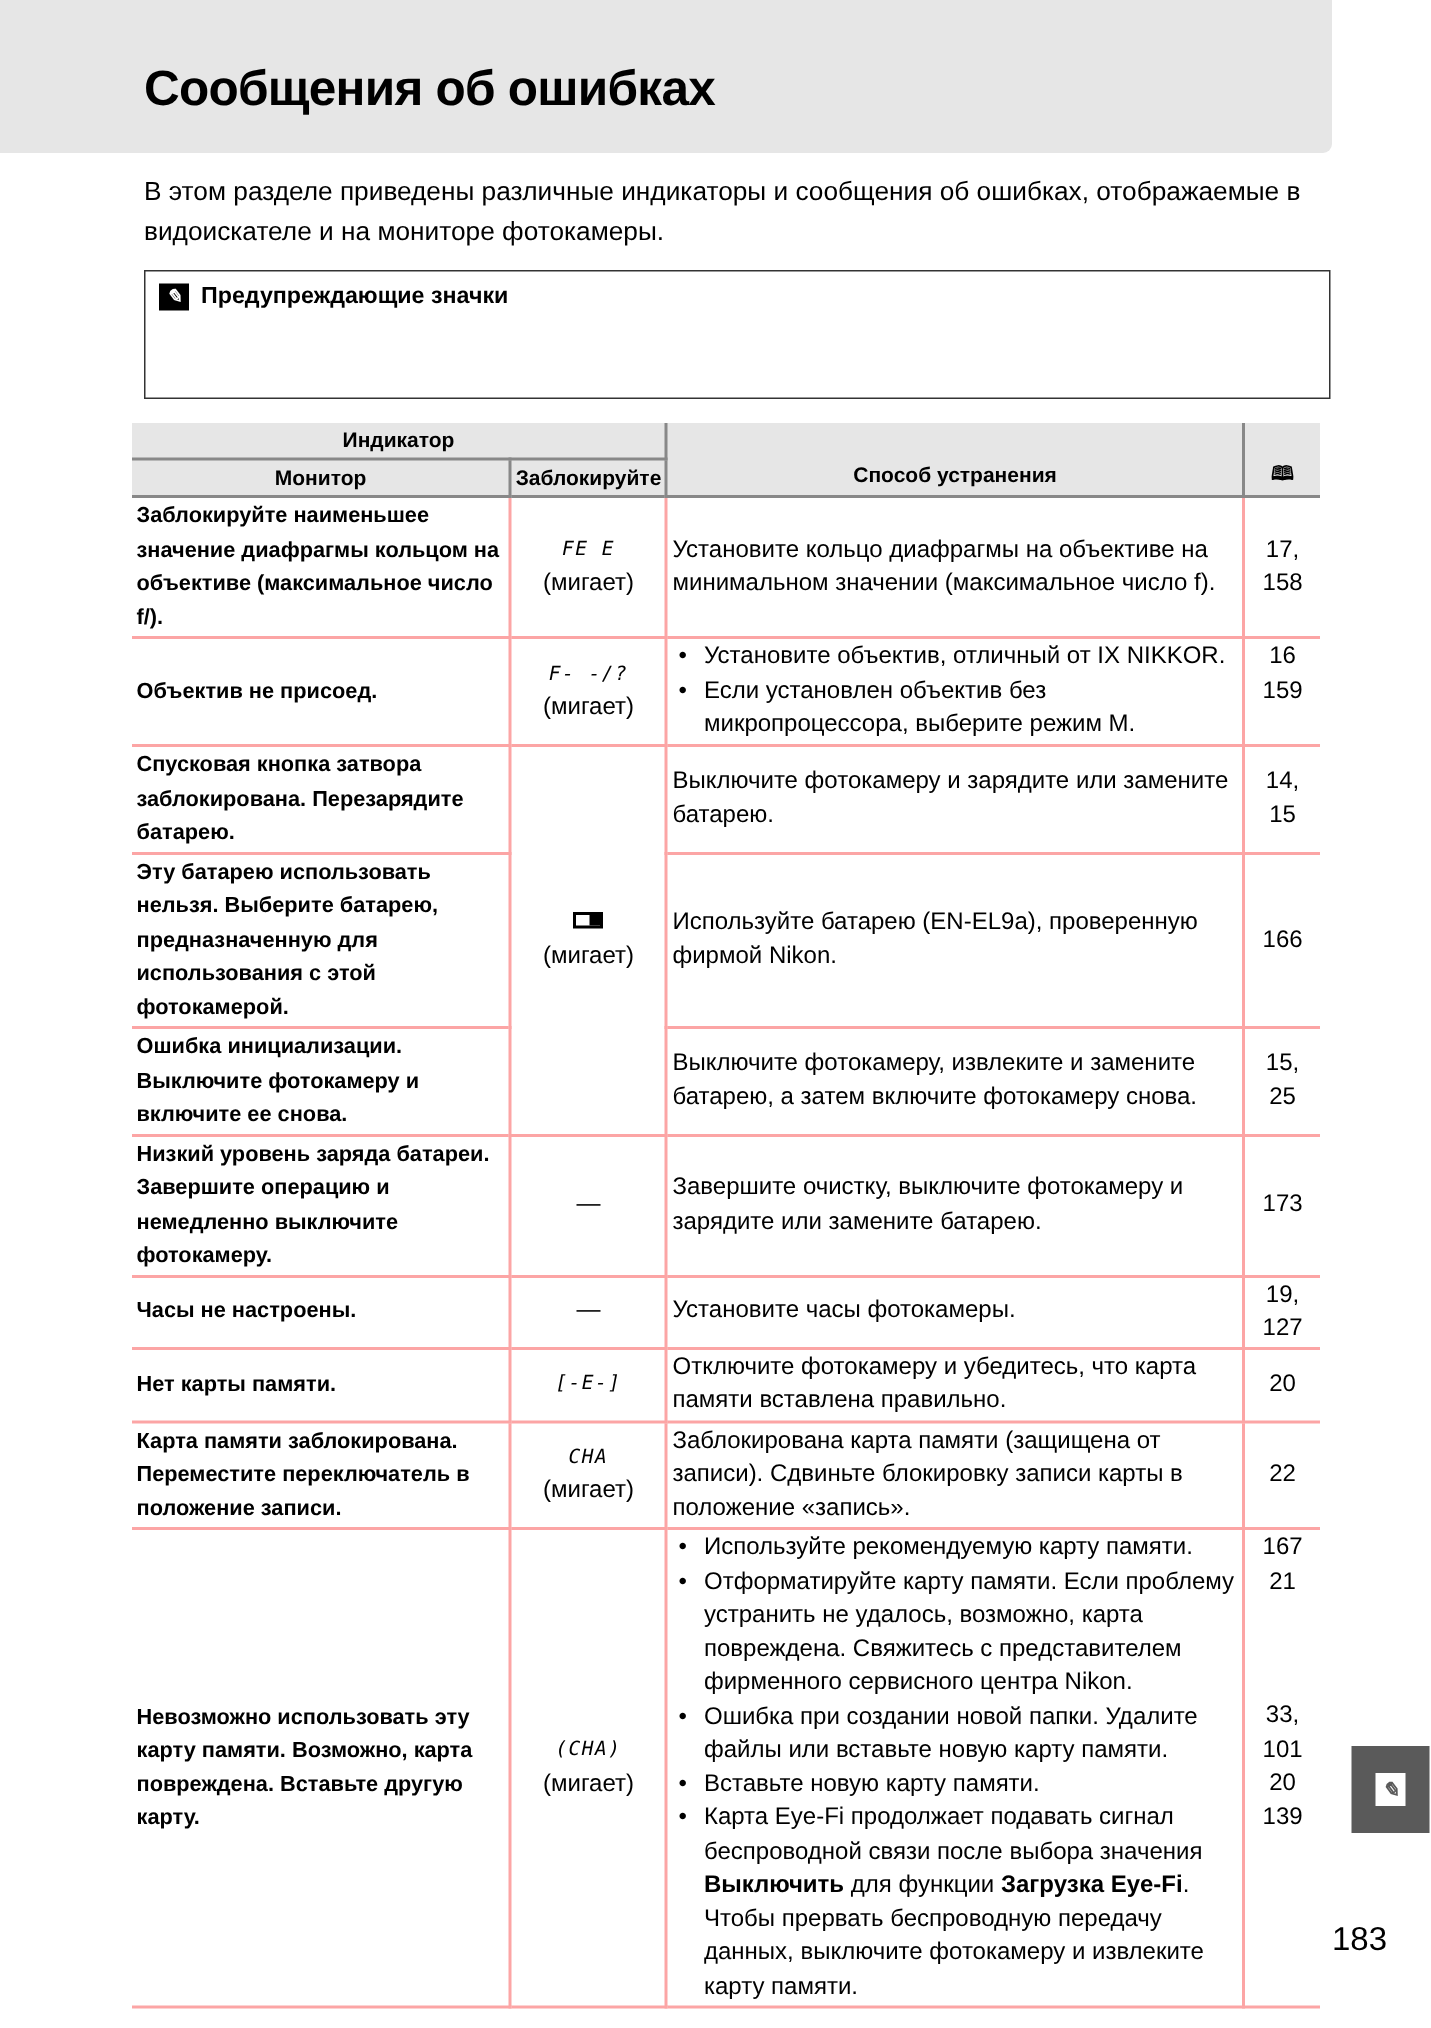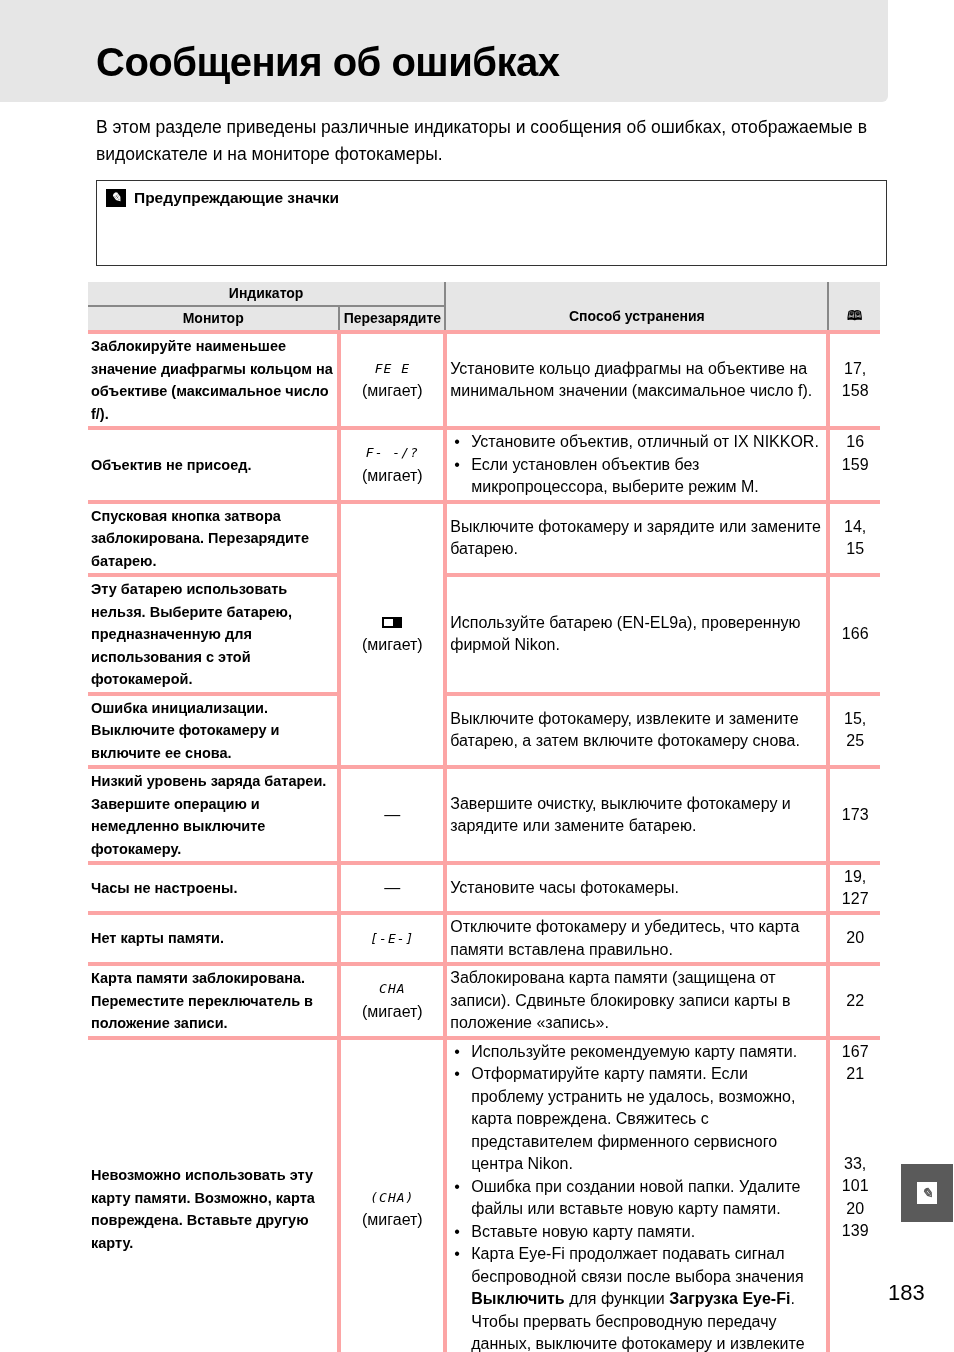--- a/index.html
+++ b/index.html
@@ -1,34 +1,34 @@
 <!DOCTYPE html>
 <html><head>
 <meta charset="utf-8">
 <style>
   html, body { margin:0; padding:0; }
   body { width:954px; height:1352px; background:#fff; position:relative; overflow:hidden;
          font-family:"Liberation Sans", sans-serif; color:#000; }
   .header-band { position:absolute; left:0; top:0; width:888px; height:102px; background:#e6e6e6;
                  border-bottom-right-radius:6px; }
-  .page-title { position:absolute; left:96px; top:40px; margin:0; font-size:40px; font-weight:bold;
+  .page-title { position:absolute; left:96px; top:40px; margin:0; font-size:33px; font-weight:bold;
                 letter-spacing:-0.5px; font-family:"Liberation Sans", sans-serif; }
   .intro { position:absolute; left:96px; top:114px; width:790px; font-size:17.5px; line-height:27px; }
   .note-box { position:absolute; left:96px; top:180px; width:791px; height:86px; border:1px solid #333;
               box-sizing:border-box; padding:5px 9px; font-size:16px; line-height:24px; }
   .note-title { font-weight:bold; font-size:15.5px; display:flex; align-items:center; gap:8px; }
   .note-icon { display:inline-block; width:20px; height:18px; background:#000; color:#fff; font-size:13px;
                line-height:18px; text-align:center; font-style:italic; }
   .qbox { display:inline-block; border:1px solid #000; font-size:11px; line-height:12px; padding:0 2px;
           vertical-align:1px; }
   table.err { position:absolute; left:88px; top:282px; width:792px; border-collapse:collapse;
               font-size:16px; line-height:22.5px; }
   table.err th { background:#e6e6e6; font-weight:bold; font-size:14px; text-align:center;
                  border:2px solid #888; border-top:none; padding:0; height:23px; }
-  table.err td { border:4px solid #fca5a5; vertical-align:middle; padding:1px 3px; }
+  table.err td { border:2px solid #fca5a5; vertical-align:middle; padding:1px 3px; }
   table.err tr > *:first-child { border-left:none; }
   table.err tr > *:last-child { border-right:none; }
   td.mon { font-weight:bold; font-size:14.5px; width:246px; line-height:22.5px; }
   td.vf { text-align:center; width:96px; }
   td.fix { width:378px; }
   td.pg { text-align:center; width:44px; }
   .seg { font-family:"DejaVu Sans Mono", monospace; font-style:italic; font-size:13px; letter-spacing:1px; }
   .bullets { margin:0; padding:0; list-style:none; }
   .bullets li { position:relative; padding-left:21px; }
   .bullets li::before { content:"•"; position:absolute; left:4px; top:0; }
@@ -59,21 +59,21 @@
 
 <table class="err">
   <thead>
     <tr>
       <th colspan="2">Индикатор</th>
       <th rowspan="2" style="vertical-align:bottom;padding-bottom:3px;margin-left:48px;">Способ устранения</th>
       <th rowspan="2" style="vertical-align:bottom;padding-bottom:3px;"><span class="book">🕮</span></th>
     </tr>
     <tr>
       <th>Монитор</th>
-      <th>Перезарядите</th>
+      <th>Заблокируйте</th>
     </tr>
   </thead>
   <tbody>
     <tr style="height:70px;">
       <td class="mon">Заблокируйте наименьшее значение диафрагмы кольцом на объективе (максимальное число f/).</td>
       <td class="vf">
         <div class="seg">FE E</div>
         <div>(мигает)</div>
       </td>
       <td class="fix">Установите кольцо диафрагмы на объективе на минимальном значении (максимальное число f).</td>

